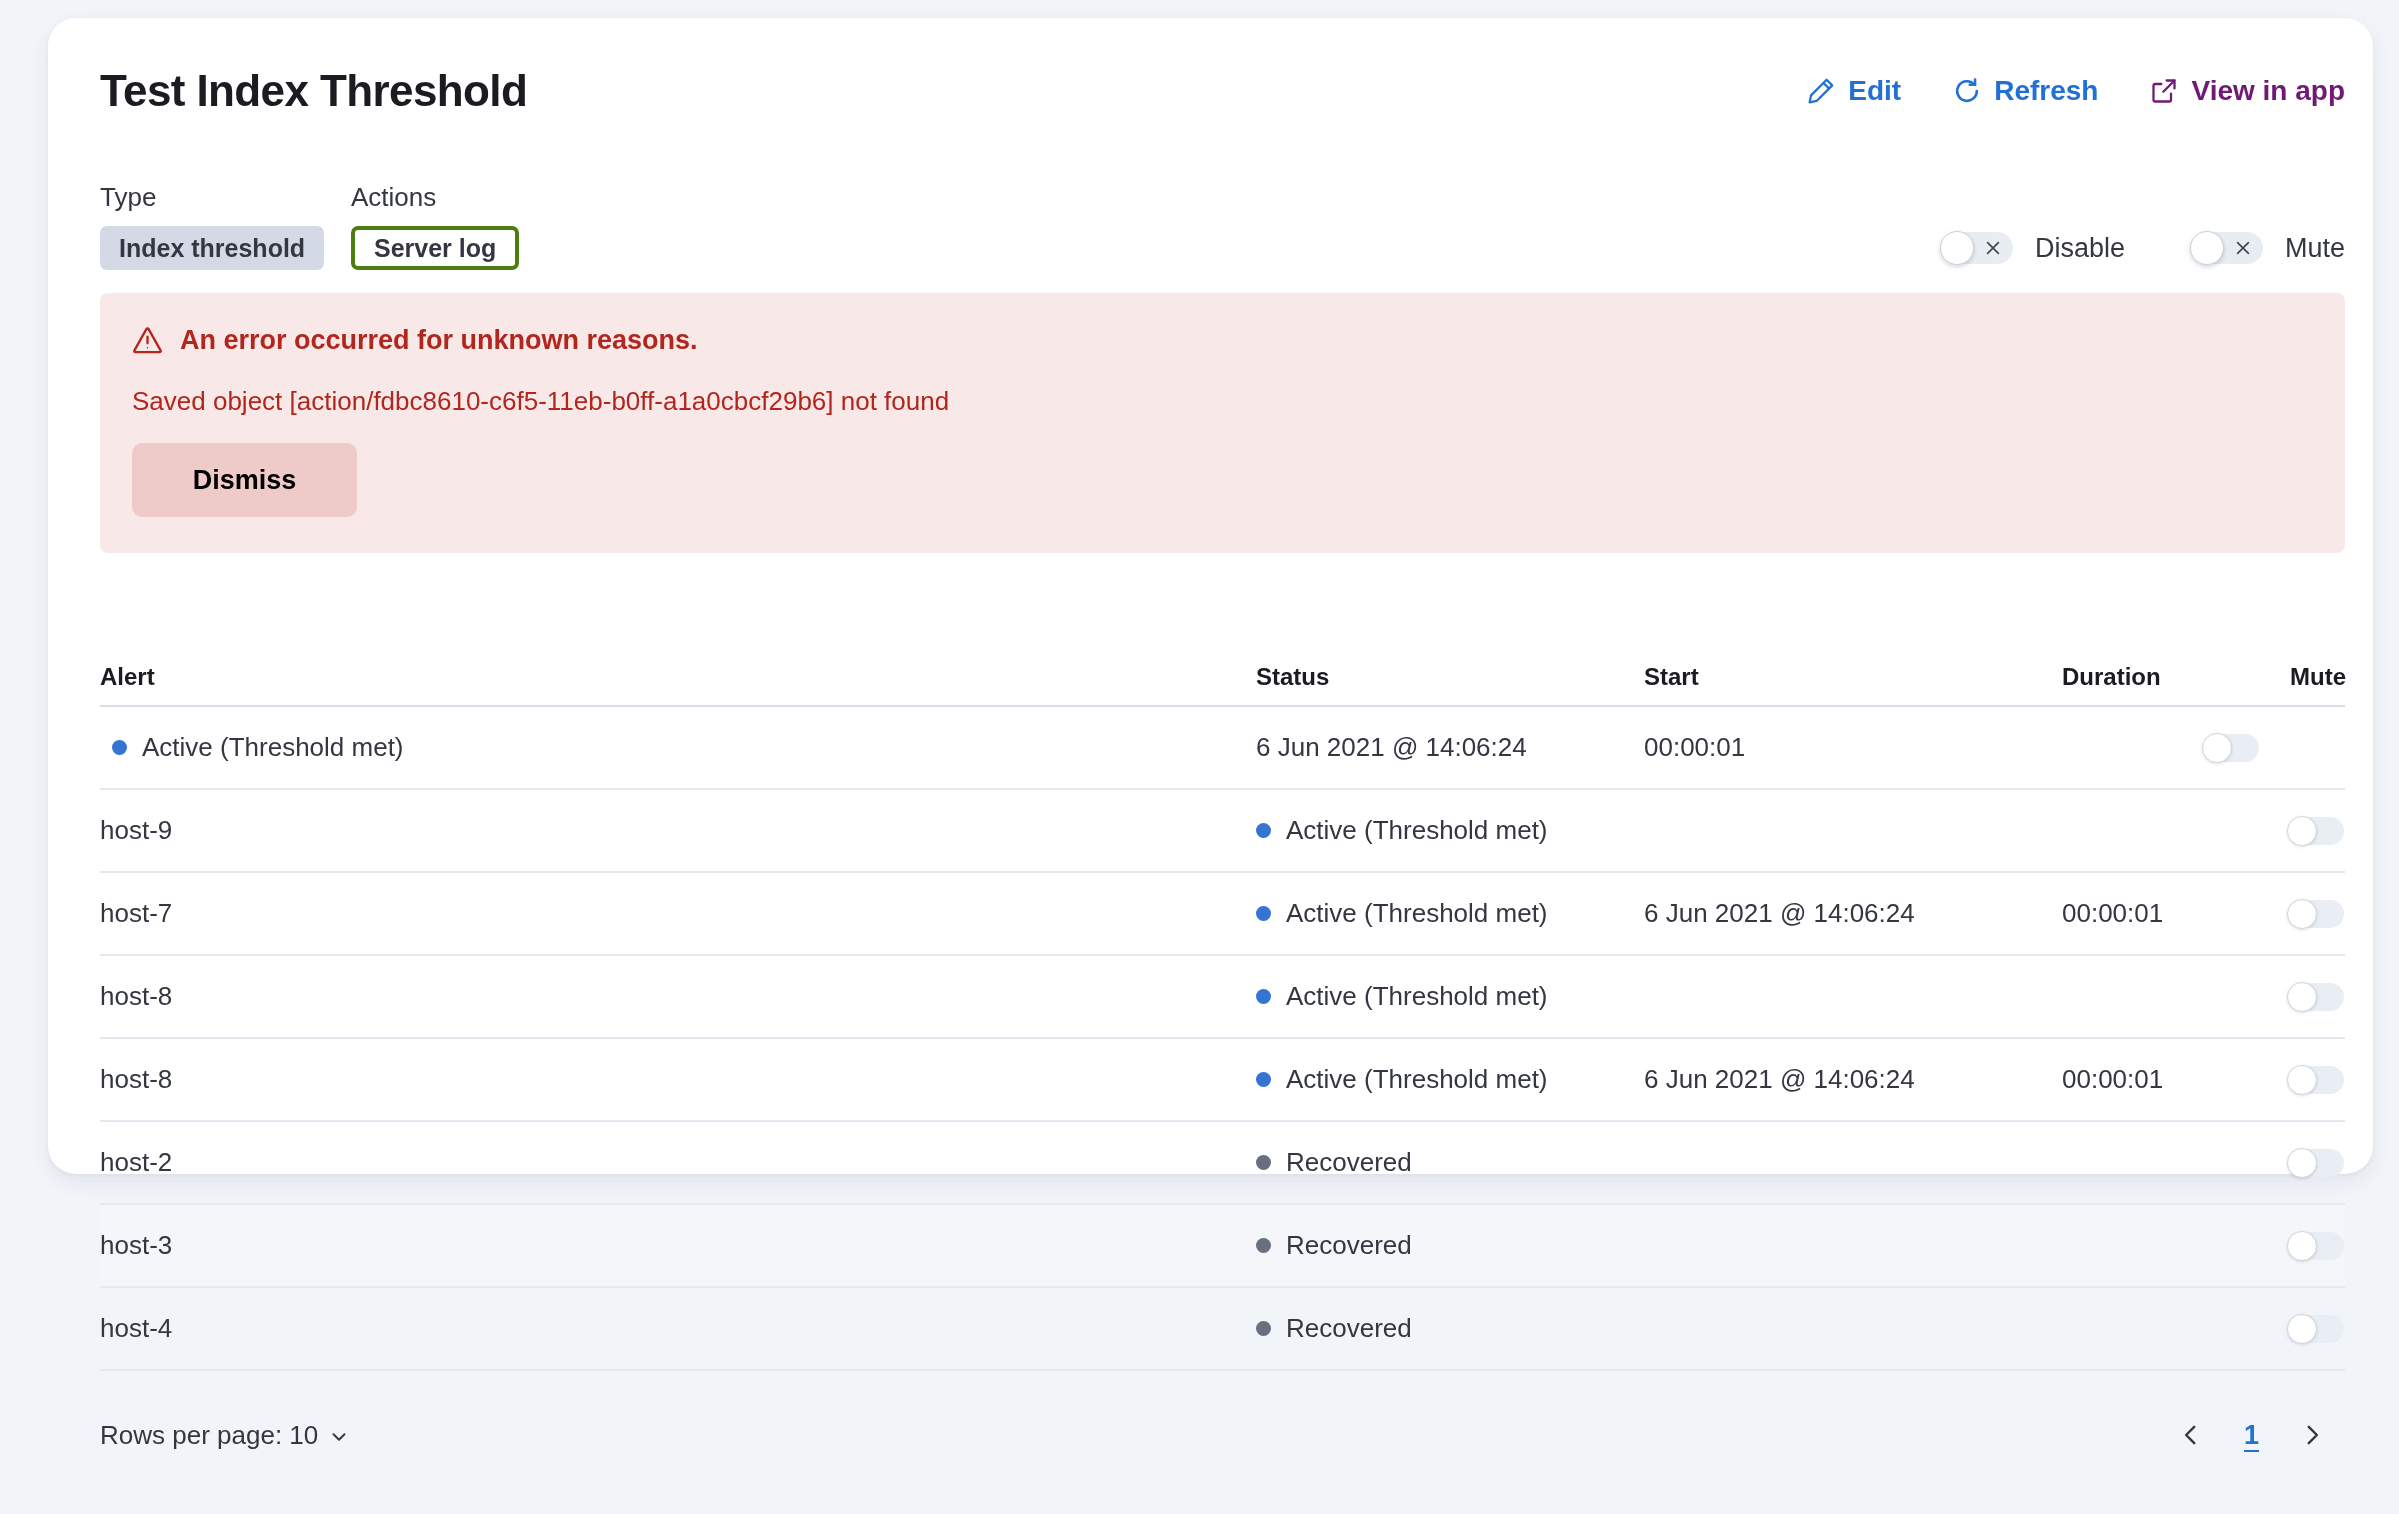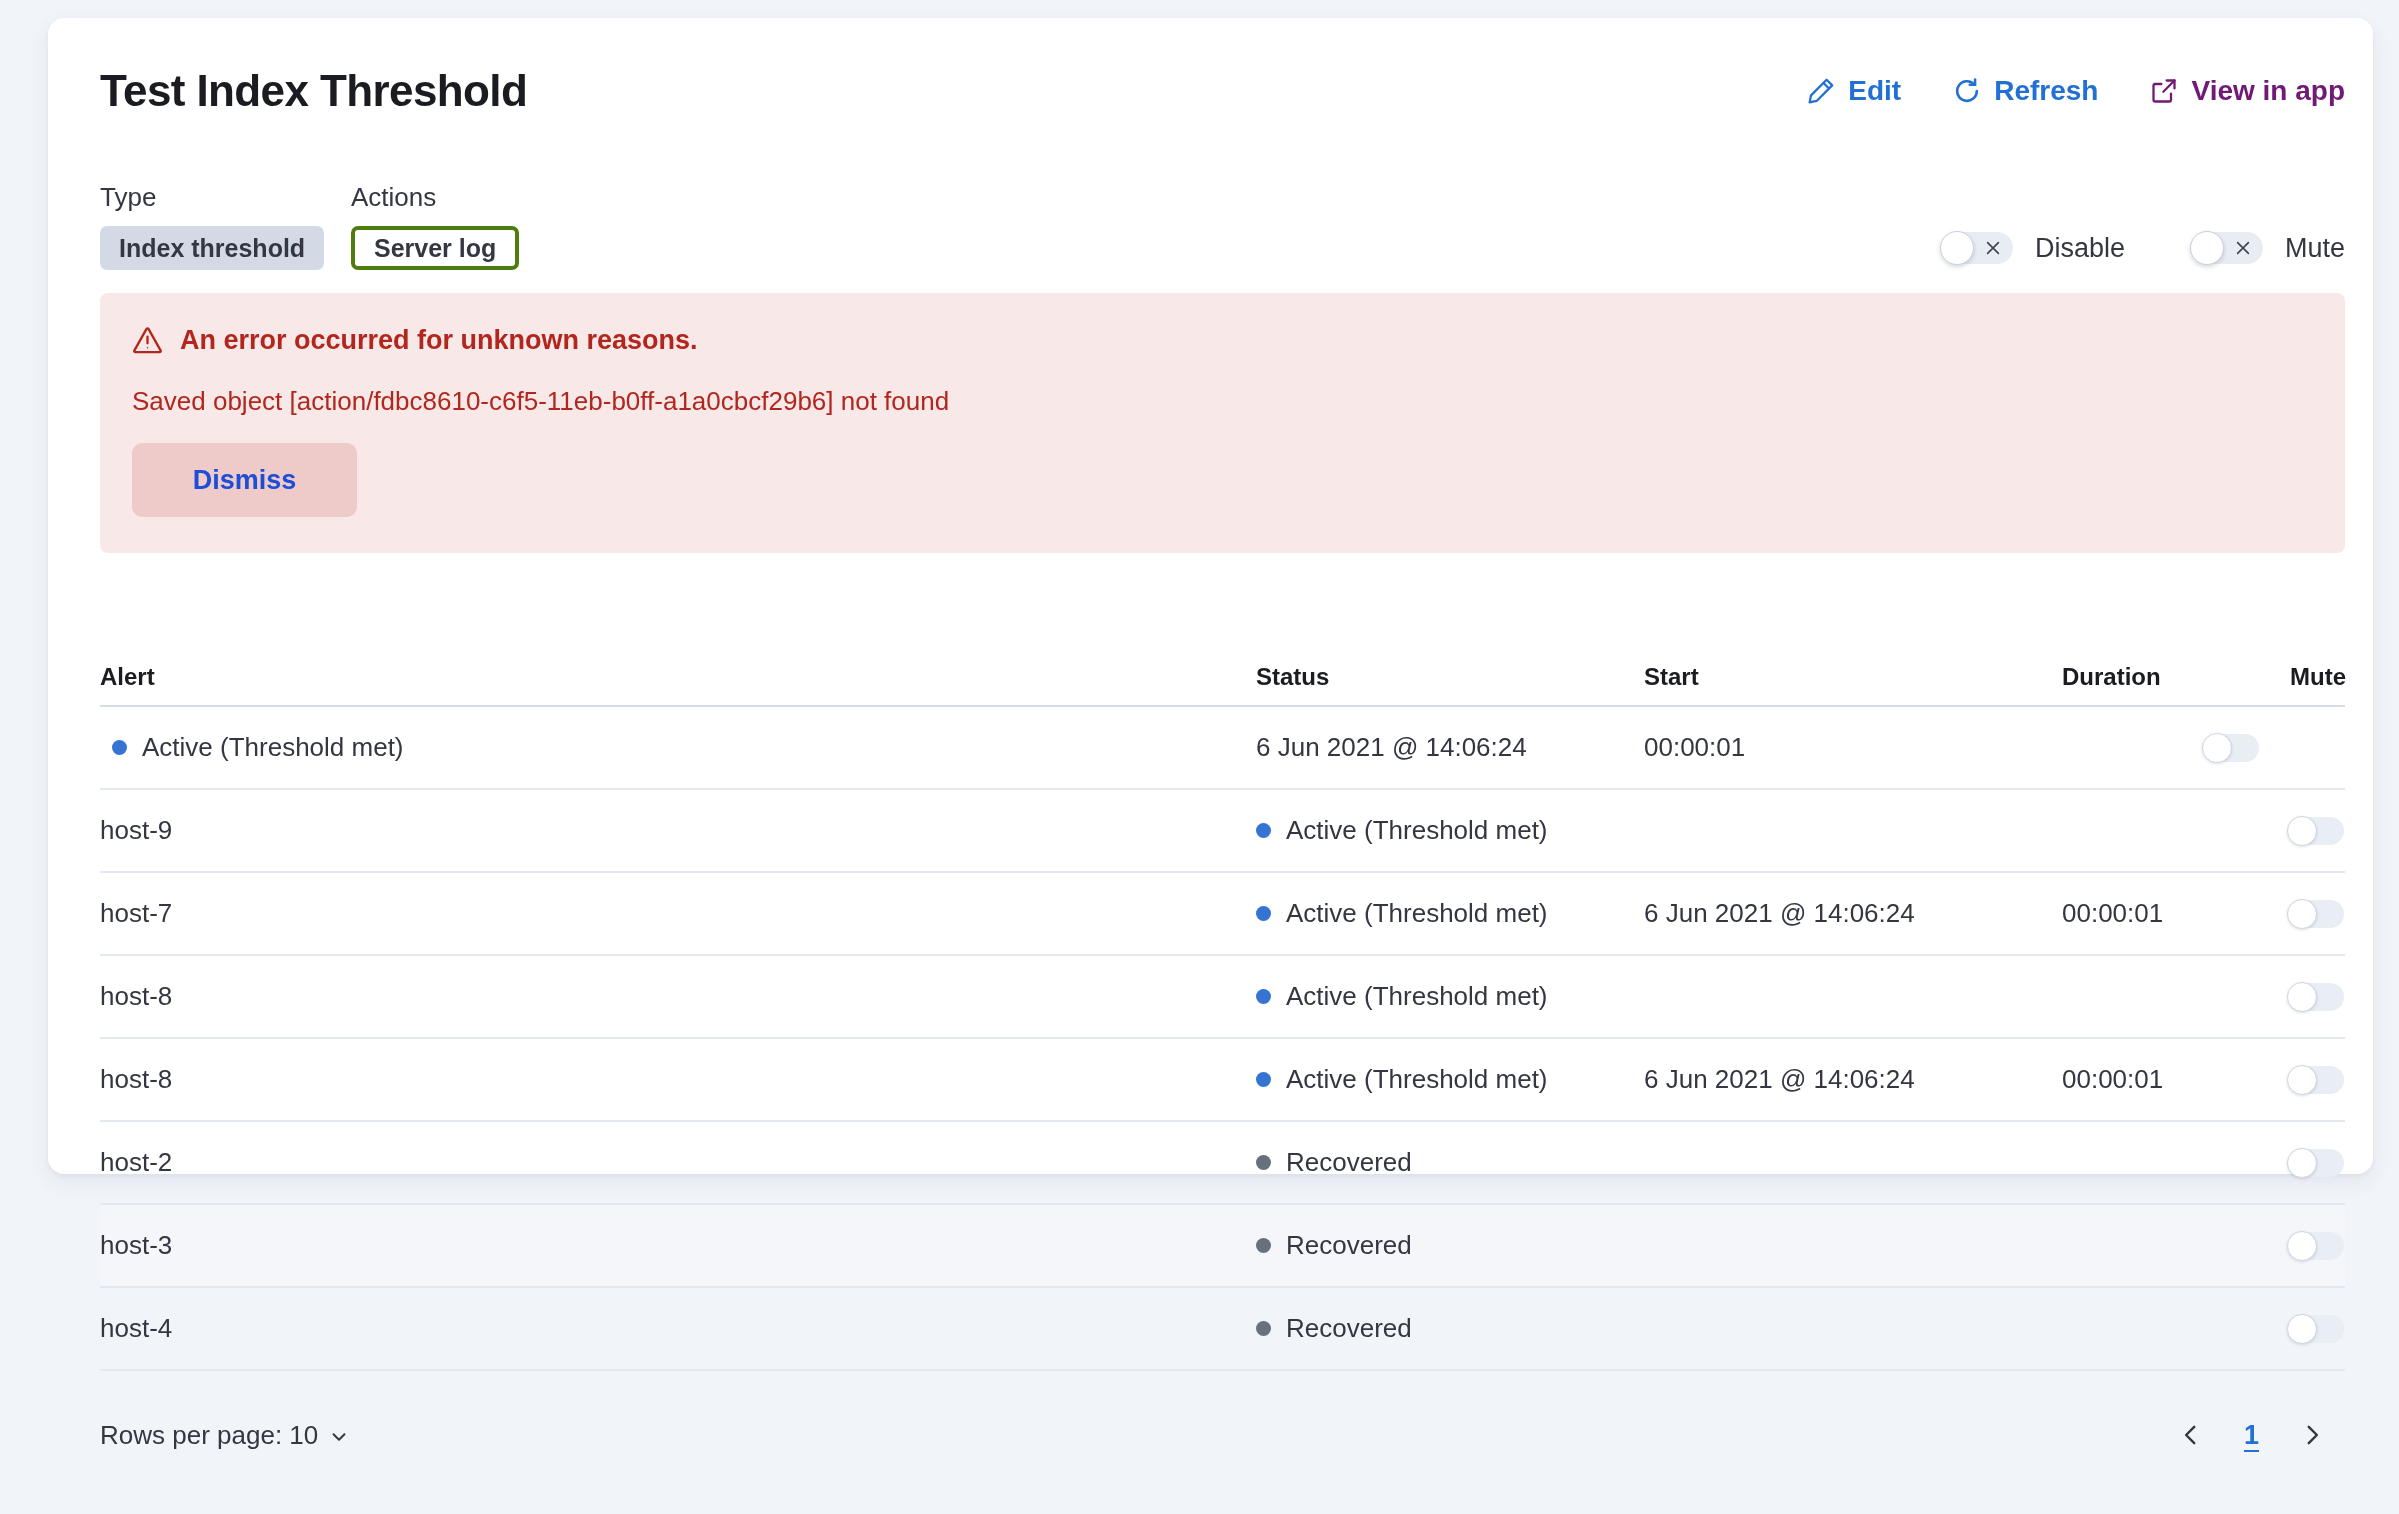--- a/index.html
+++ b/index.html
@@ -8,21 +8,21 @@
     font-family: "Liberation Sans", "DejaVu Sans", sans-serif;
     background:#f1f4f9;
     color:#343741;
     overflow:hidden;
     position:relative;
   }
   .panel {
     position:absolute; left:48px; top:18px;
     width:2325px; height:1156px;
     background:#ffffff;
-    border-radius:16px;
+    border-radius:28px;
     box-shadow:0 2px 4px rgba(65,78,101,.06), 0 8px 20px rgba(65,78,101,.08);
     padding:48px 28px 0 52px;
   }
   
   .page-header { display:flex; align-items:center; justify-content:space-between; }
   .page-title {
     font-size:44px; font-weight:700; color:#1a1c21; letter-spacing:-0.6px;
   }
   .header-actions { display:flex; align-items:center; gap:52px; }
   .hbtn {
@@ -63,21 +63,21 @@
   .callout {
     margin-top:23px; background:#f8e9e8; border-radius:8px;
     padding:32px 32px 36px 32px;
   }
   .callout-title { display:flex; align-items:center; gap:17px; }
   .callout-title svg { width:31px; height:31px; color:#b2261e; flex:0 0 auto; }
   .callout-title-text { font-size:27px; font-weight:700; color:#b2261e; }
   .callout-msg { margin-top:30px; font-size:26px; color:#b2261e; }
   .dismiss-btn {
     margin-top:26px; width:225px; height:74px; border:none; border-radius:10px;
-    background:#eecbc9; color:#1d4ed8; font-family:inherit;
+    background:#eecbc9; color:#000000; font-family:inherit;
     font-size:27px; font-weight:700; cursor:pointer;
   }
   
   .table { margin-top:96px; }
   .trow, .thead {
     display:grid;
     grid-template-columns:1144px 388px 418px 211px 85px;
     align-items:center;
   }
   .thead {

